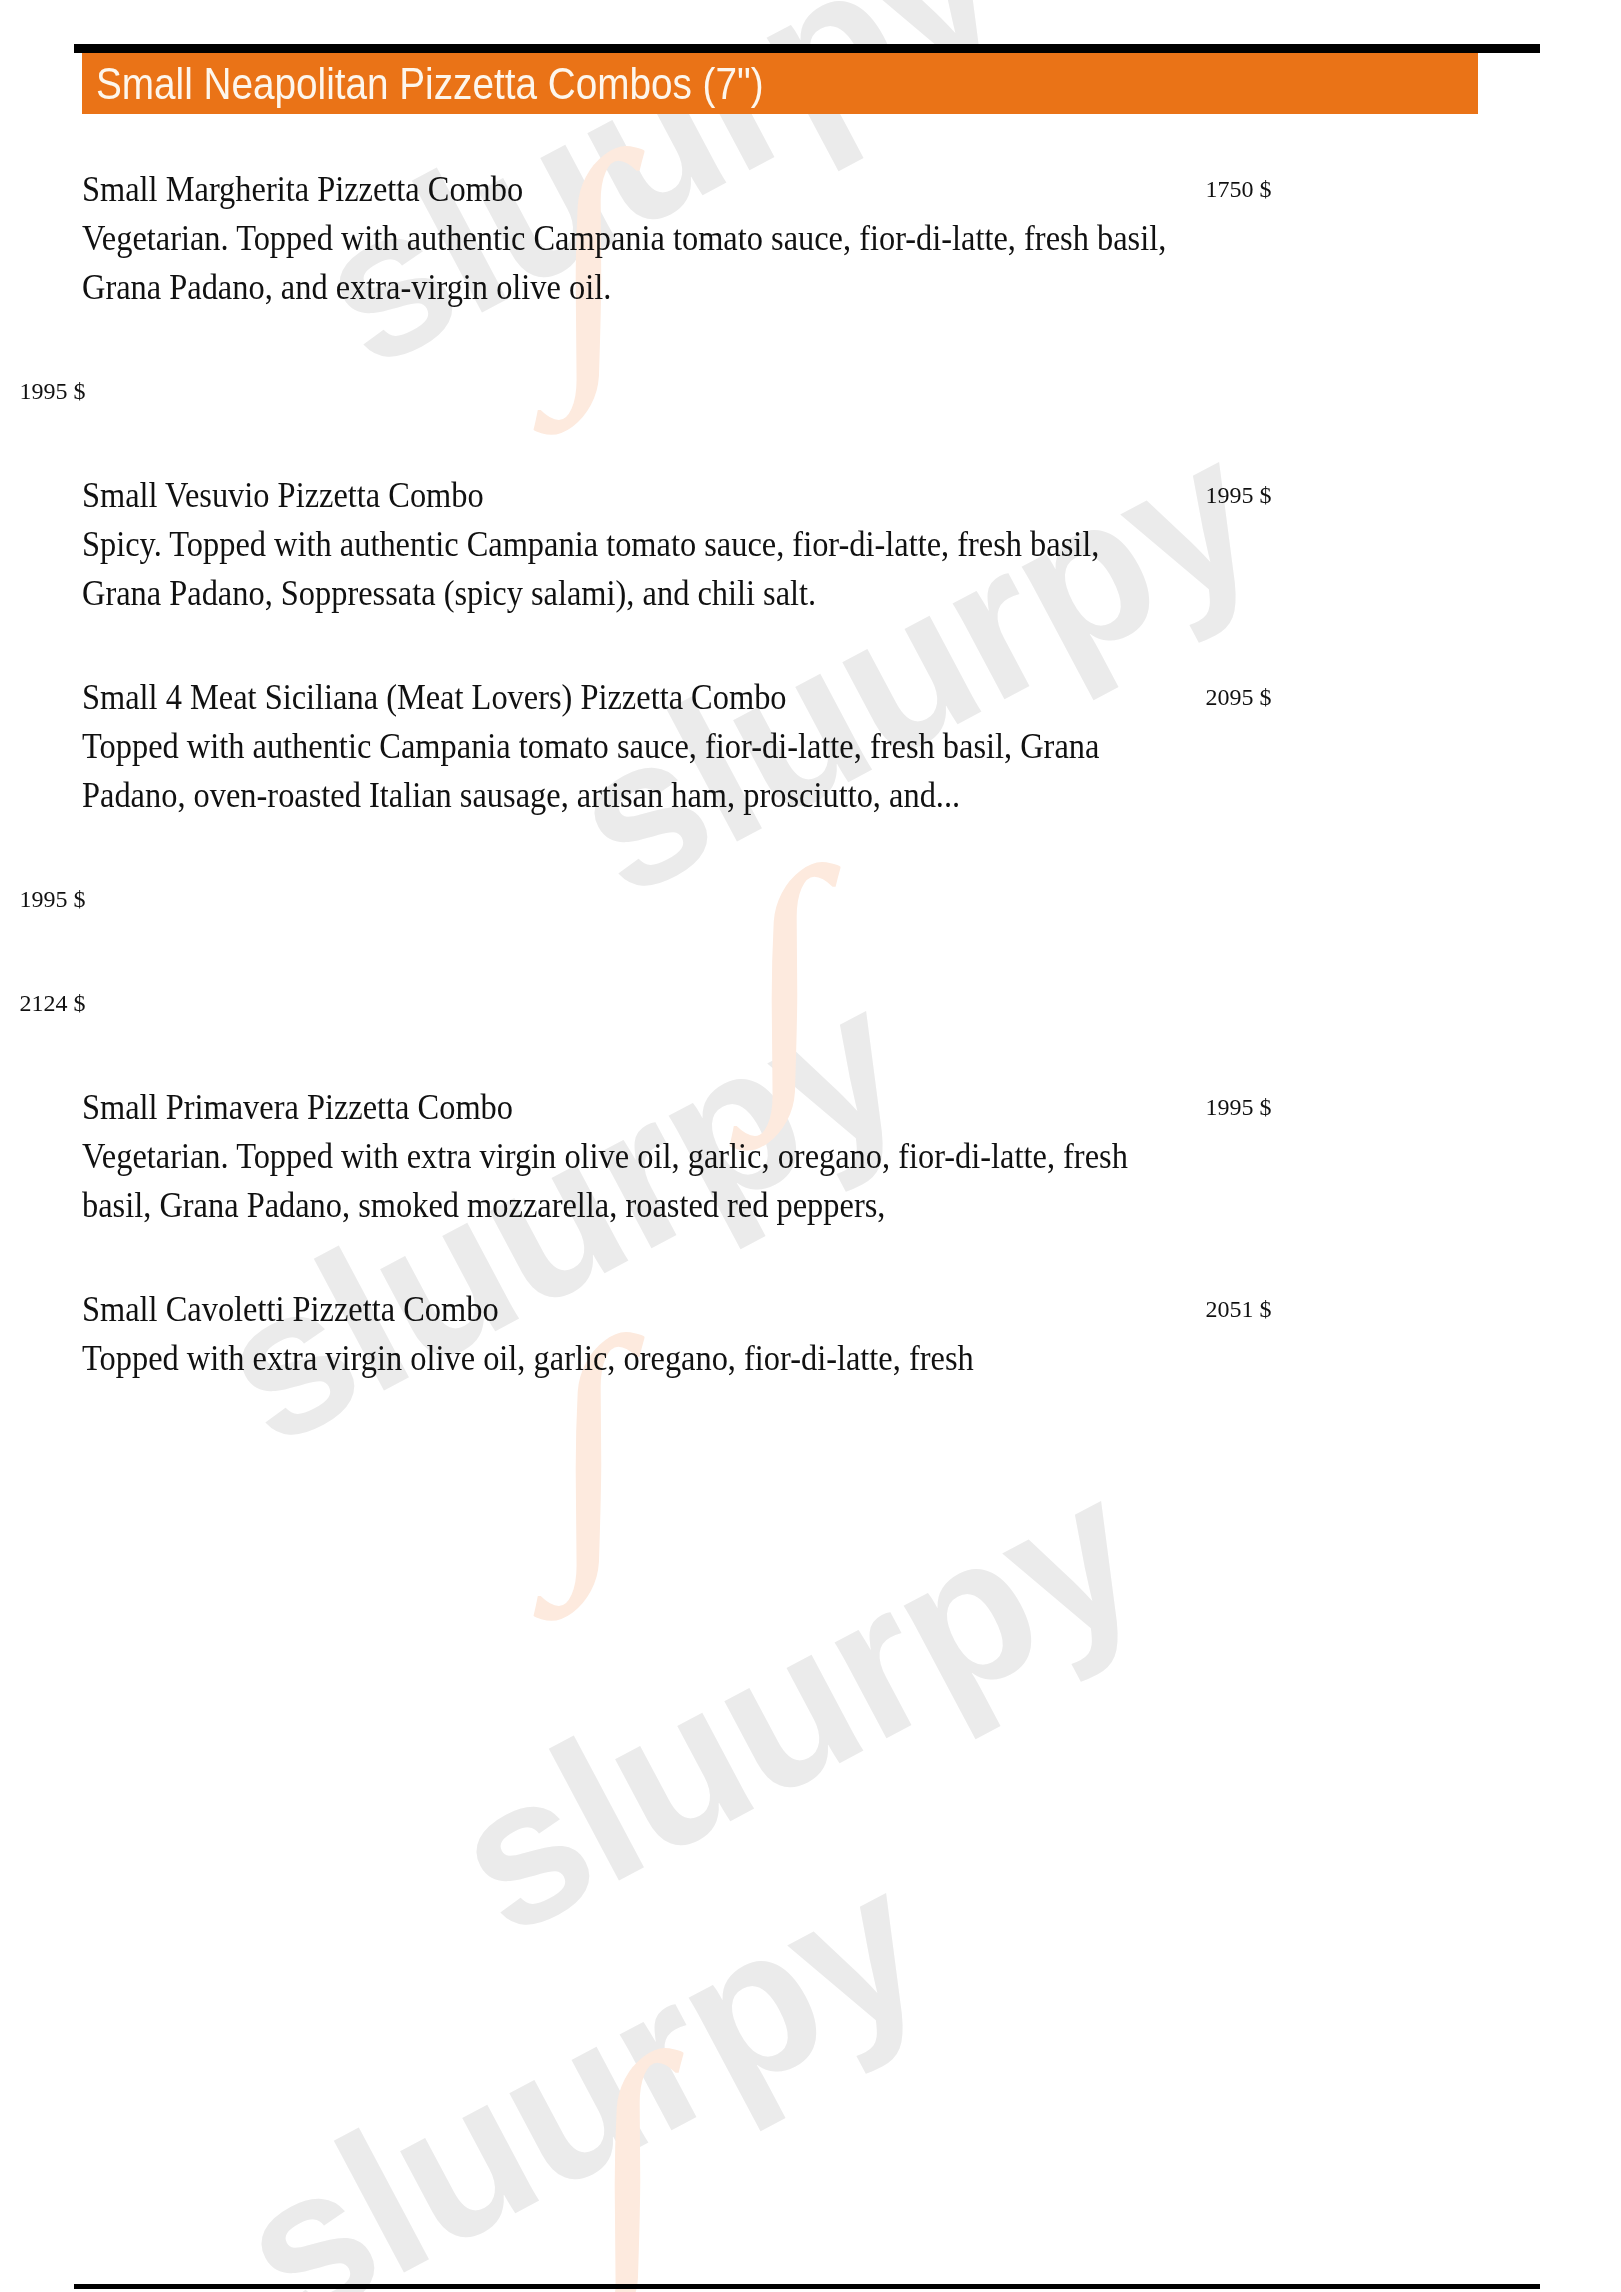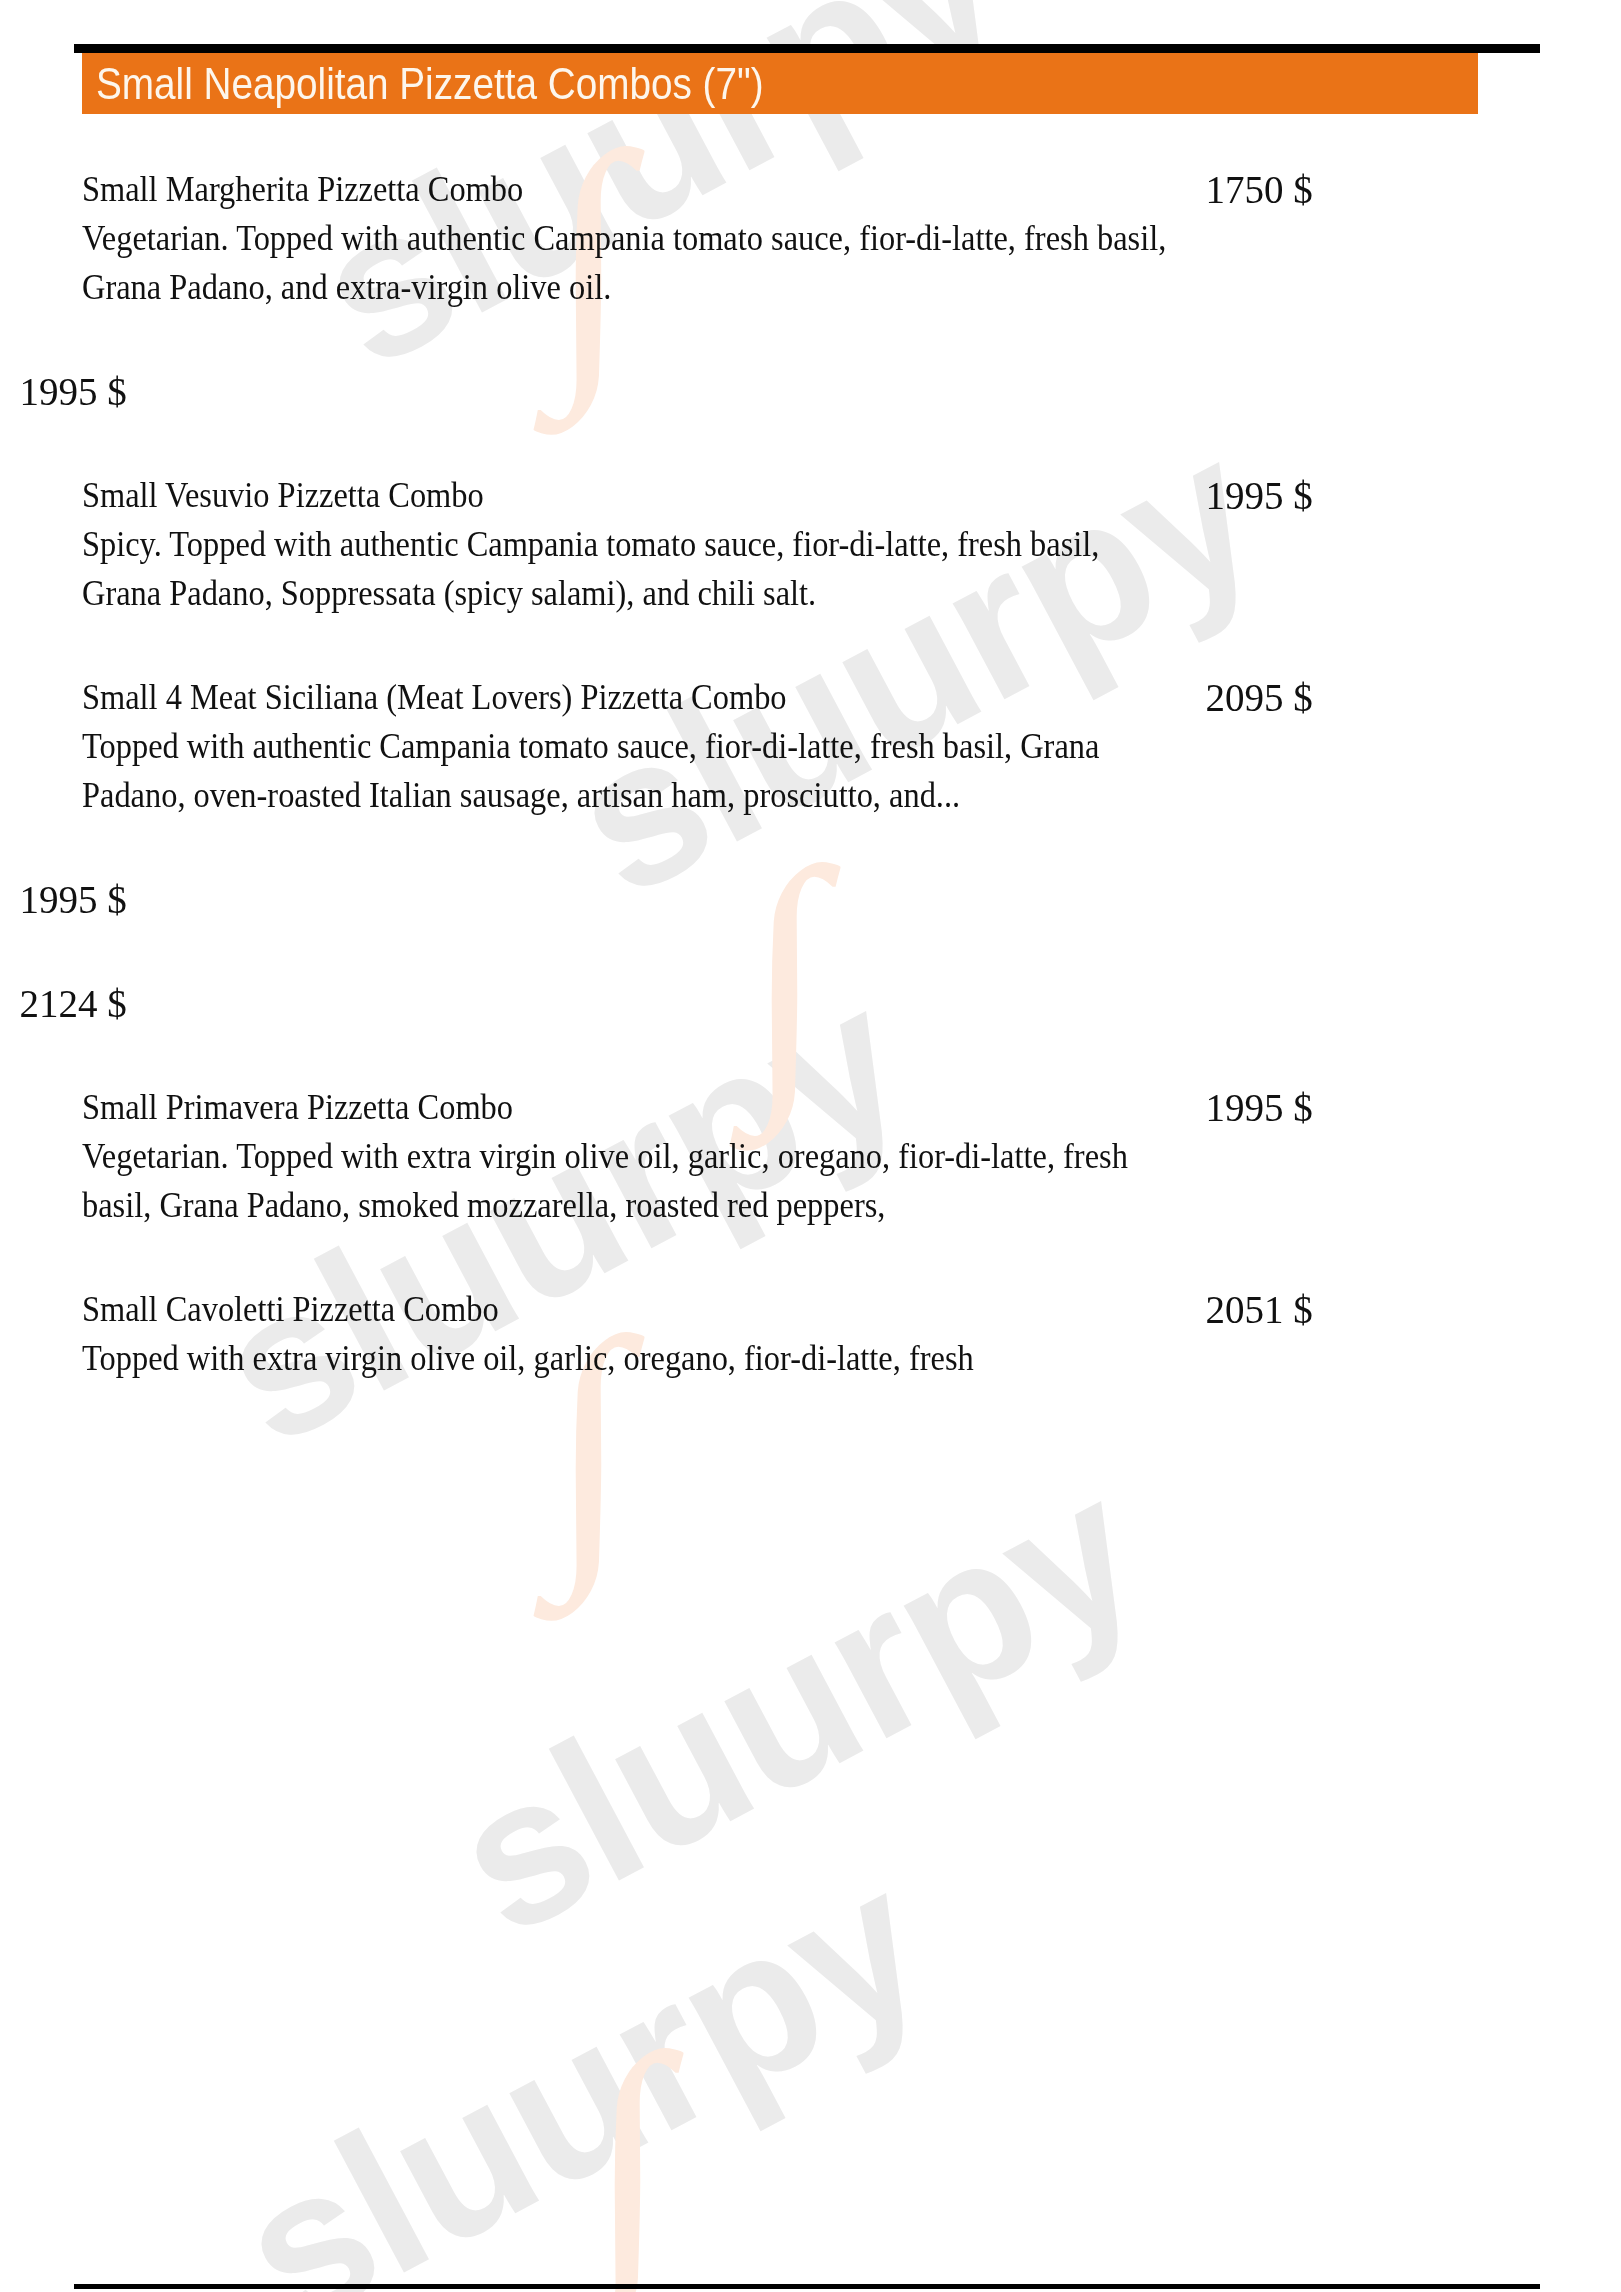--- a/index.html
+++ b/index.html
@@ -133,21 +133,21 @@
     font-size: 36px;
     line-height: 49px;
     color: #111111;
     width: 1206px;
     transform: scaleX(0.9);
     transform-origin: left top;
   }
   .item-price {
     flex: 0 0 auto;
     width: 235px;
-    font-size: 39px;
+    font-size: 24px;
     line-height: 49px;
     color: #111111;
     text-align: left;
     padding-left: 19.6px;
     box-sizing: border-box;
     white-space: nowrap;
   }
 </style>
 </head>
 <body>

